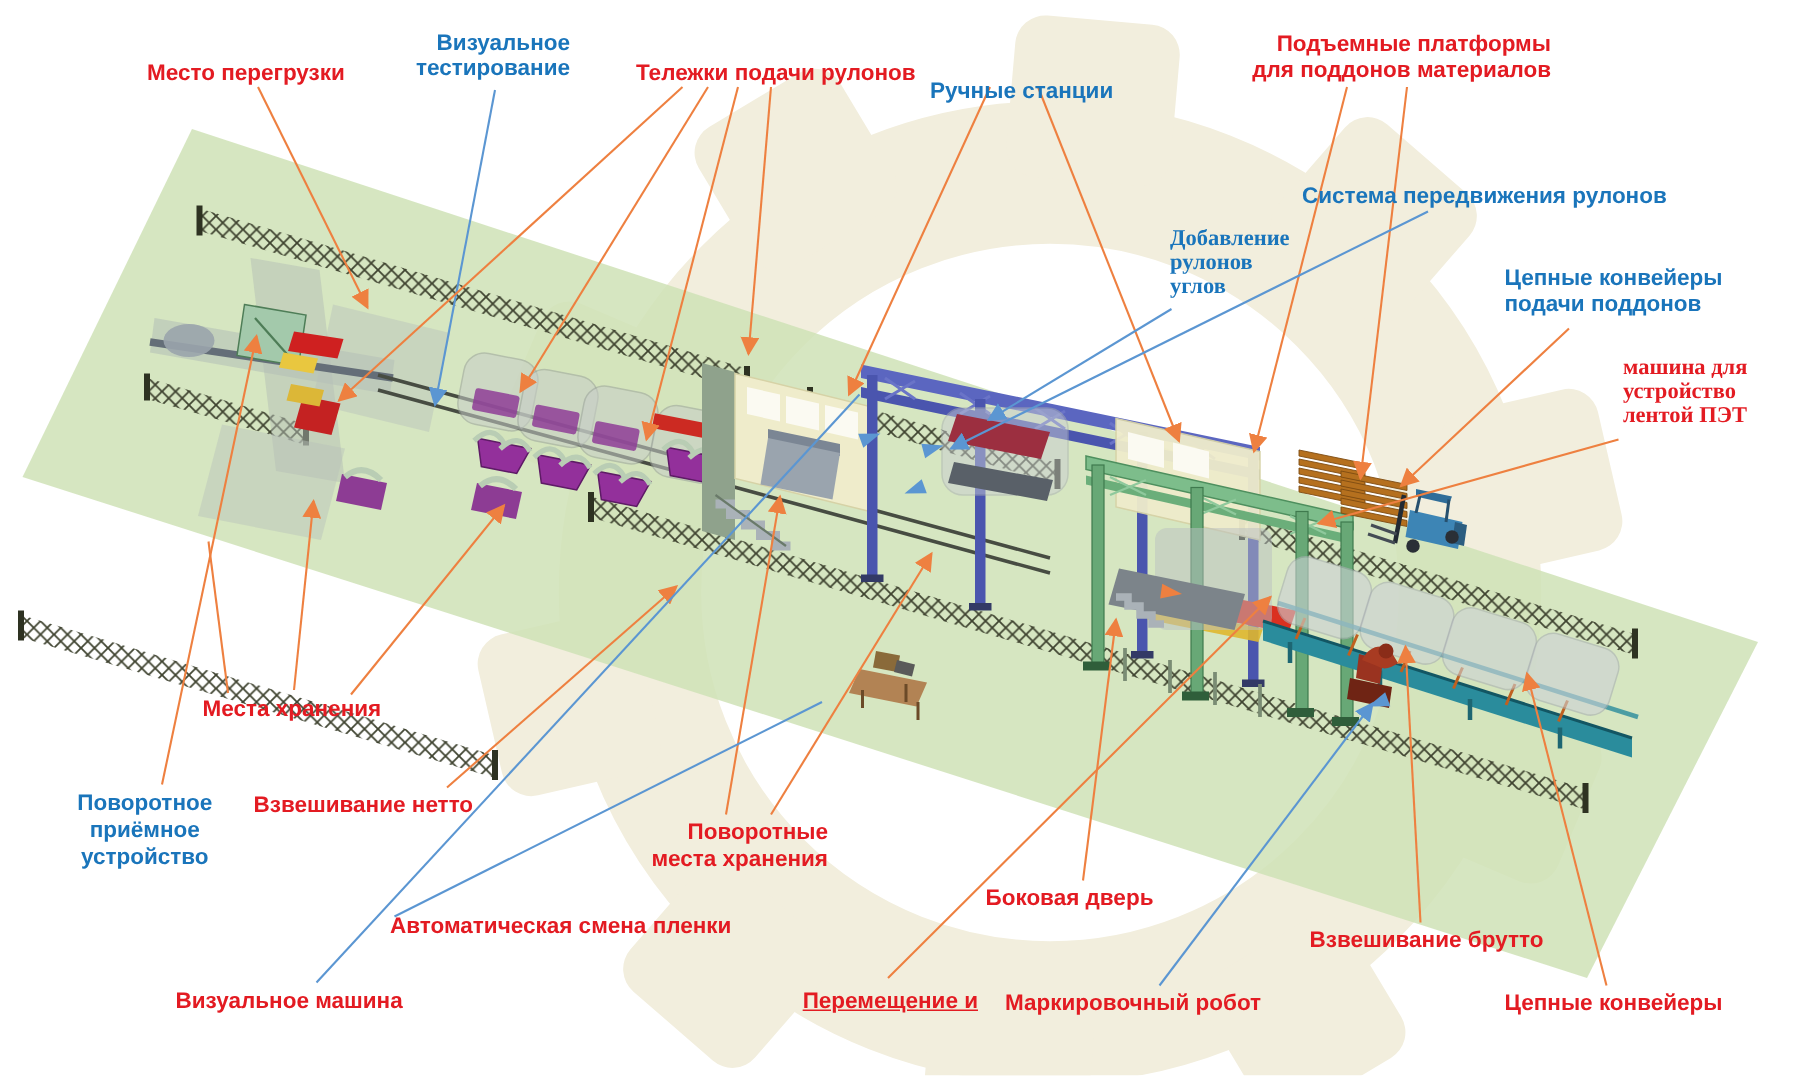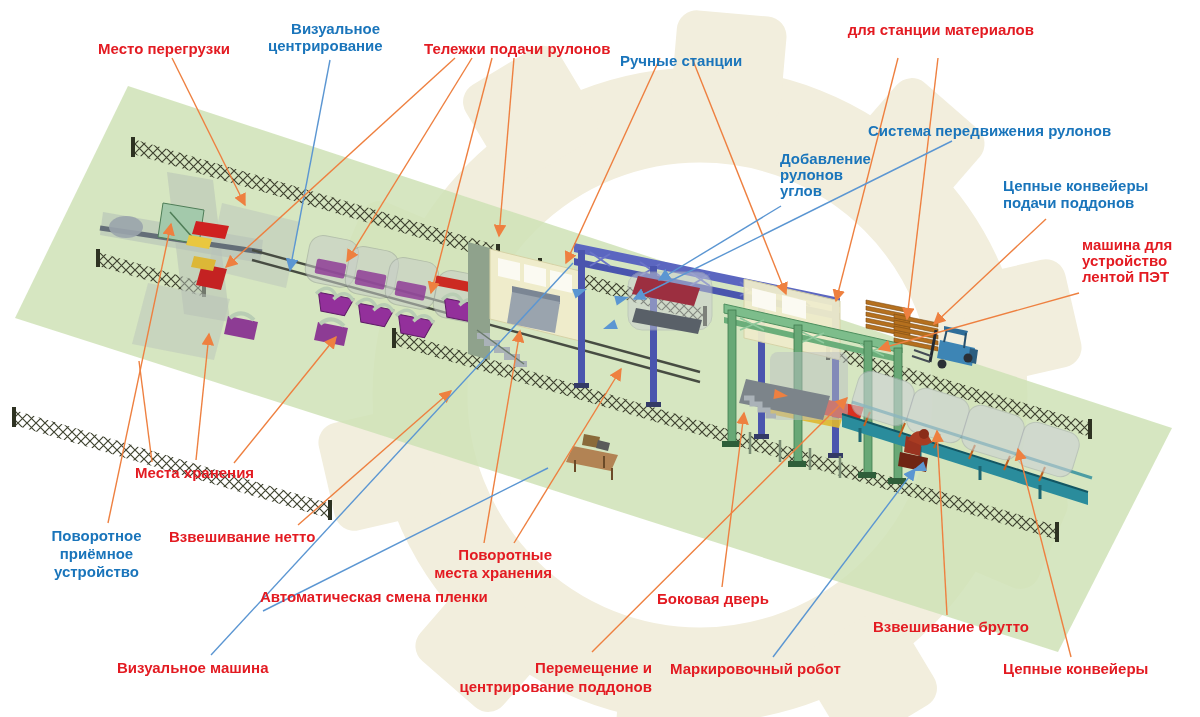--- a/index.html
+++ b/index.html
@@ -5,23 +5,23 @@
   html,body{margin:0;padding:0;background:#fff;}
   #stage{position:relative;width:1200px;height:717px;background:#ffffff;overflow:hidden;
          font-family:"Liberation Sans","DejaVu Sans",sans-serif;}
   #scene{position:absolute;left:0;top:0;}
   .lbl{position:absolute;font-weight:bold;font-size:15px;line-height:17px;white-space:nowrap;}
   .lbl span{display:block;}
   .red{color:var(--label-red);}
   .blue{color:var(--label-blue);}
   .center{text-align:right;}
   .right{text-align:center;}
-  .lh16{line-height:16px;}
+  .lh16{line-height:16px;font-family:Liberation Serif, serif;}
   .lh18{line-height:18px;}
-  .lh19{line-height:19px;}
+  .lh19{line-height:19px;text-decoration:underline;}
   .lo{stroke:var(--leader-orange);stroke-width:1.4;fill:none;}
   .lb{stroke:var(--leader-blue);stroke-width:1.4;fill:none;}
   .floor{fill:var(--floor-green);fill-opacity:.85;}
   .gfill{fill:var(--gear-beige);}
 </style>
 </head>
 <body>
 
 <div id="stage">
 
@@ -293,29 +293,30 @@
     <polygon points="0,0 -14,-5 -14,5" fill="#5b96d2" transform="translate(629,297) rotate(-15)"></polygon>
     <polygon points="0,0 -14,-5 -14,5" fill="#5b96d2" transform="translate(603,329) rotate(160)"></polygon>
     <polygon points="0,0 -14,-5 -14,5" fill="#5b96d2" transform="translate(912,471) rotate(160)"></polygon>
   </g>
 </svg>
 
 <div class="lbl red" style="left:98px;top:40px">Место перегрузки</div>
 
 <div class="lbl blue center" style="left:268px;top:20px;width:112px">
   <span>Визуальное</span>
-  <span>центрирование</span>
+  <span>тестирование</span>
 </div>
 
 <div class="lbl red" style="left:424px;top:40px">Тележки подачи рулонов</div>
 
 <div class="lbl blue" style="left:620px;top:52px">Ручные станции</div>
 
 <div class="lbl red center" style="left:822px;top:21px;width:212px">
-  <span>для станции материалов</span>
+  <span>Подъемные платформы</span>
+  <span>для поддонов материалов</span>
 </div>
 
 <div class="lbl blue" style="left:868px;top:122px">Система передвижения рулонов</div>
 
 <div class="lbl blue" style="left:1003px;top:177px">
   <span>Цепные конвейеры</span>
   <span>подачи поддонов</span>
 </div>
 
 <div class="lbl red lh16" style="left:1082px;top:237px">
@@ -338,29 +339,28 @@
   <span>устройство</span>
 </div>
 
 <div class="lbl red" style="left:169px;top:528px">Взвешивание нетто</div>
 
 <div class="lbl red center lh18" style="left:426px;top:546px;width:126px">
   <span>Поворотные</span>
   <span>места хранения</span>
 </div>
 
-<div class="lbl red" style="left:260px;top:588px">Автоматическая смена пленки</div>
+<div class="lbl red" style="left:260px;top:609px">Автоматическая смена пленки</div>
 
 <div class="lbl red" style="left:657px;top:590px">Боковая дверь</div>
 
 <div class="lbl red" style="left:117px;top:659px">Визуальное машина</div>
 
 <div class="lbl red center lh19" style="left:446px;top:658px;width:206px">
   <span>Перемещение и</span>
-  <span>центрирование поддонов</span>
 </div>
 
 <div class="lbl red" style="left:670px;top:660px">Маркировочный робот</div>
 
 <div class="lbl red" style="left:873px;top:618px">Взвешивание брутто</div>
 
 <div class="lbl red" style="left:1003px;top:660px">Цепные конвейеры</div>
 
 </div>
 

